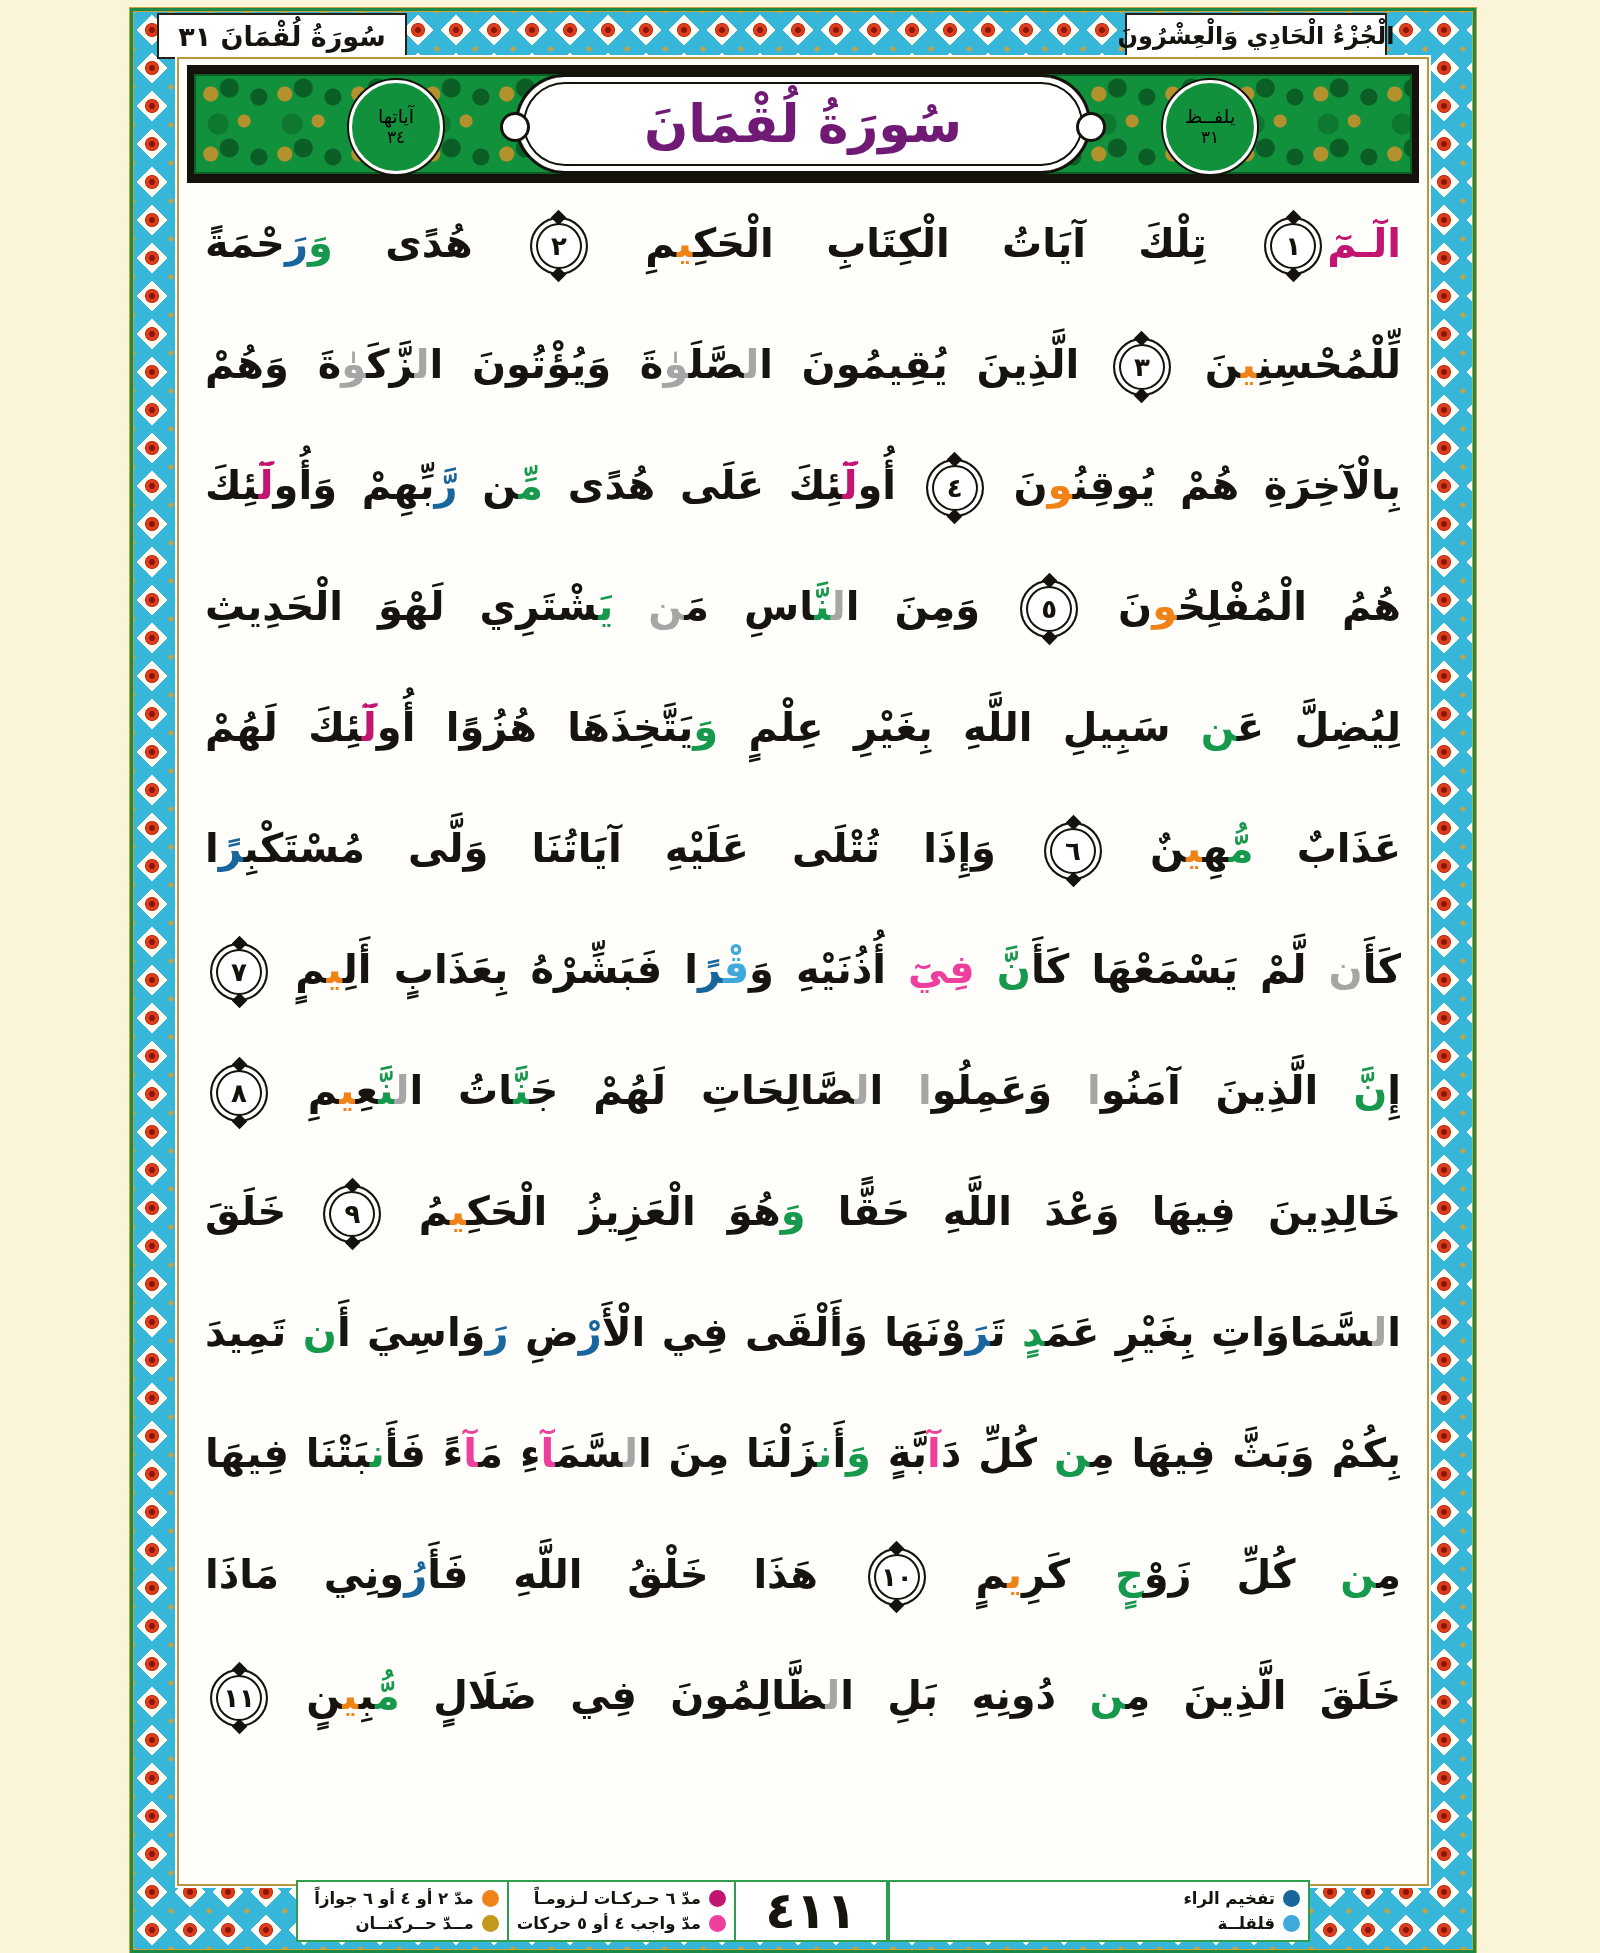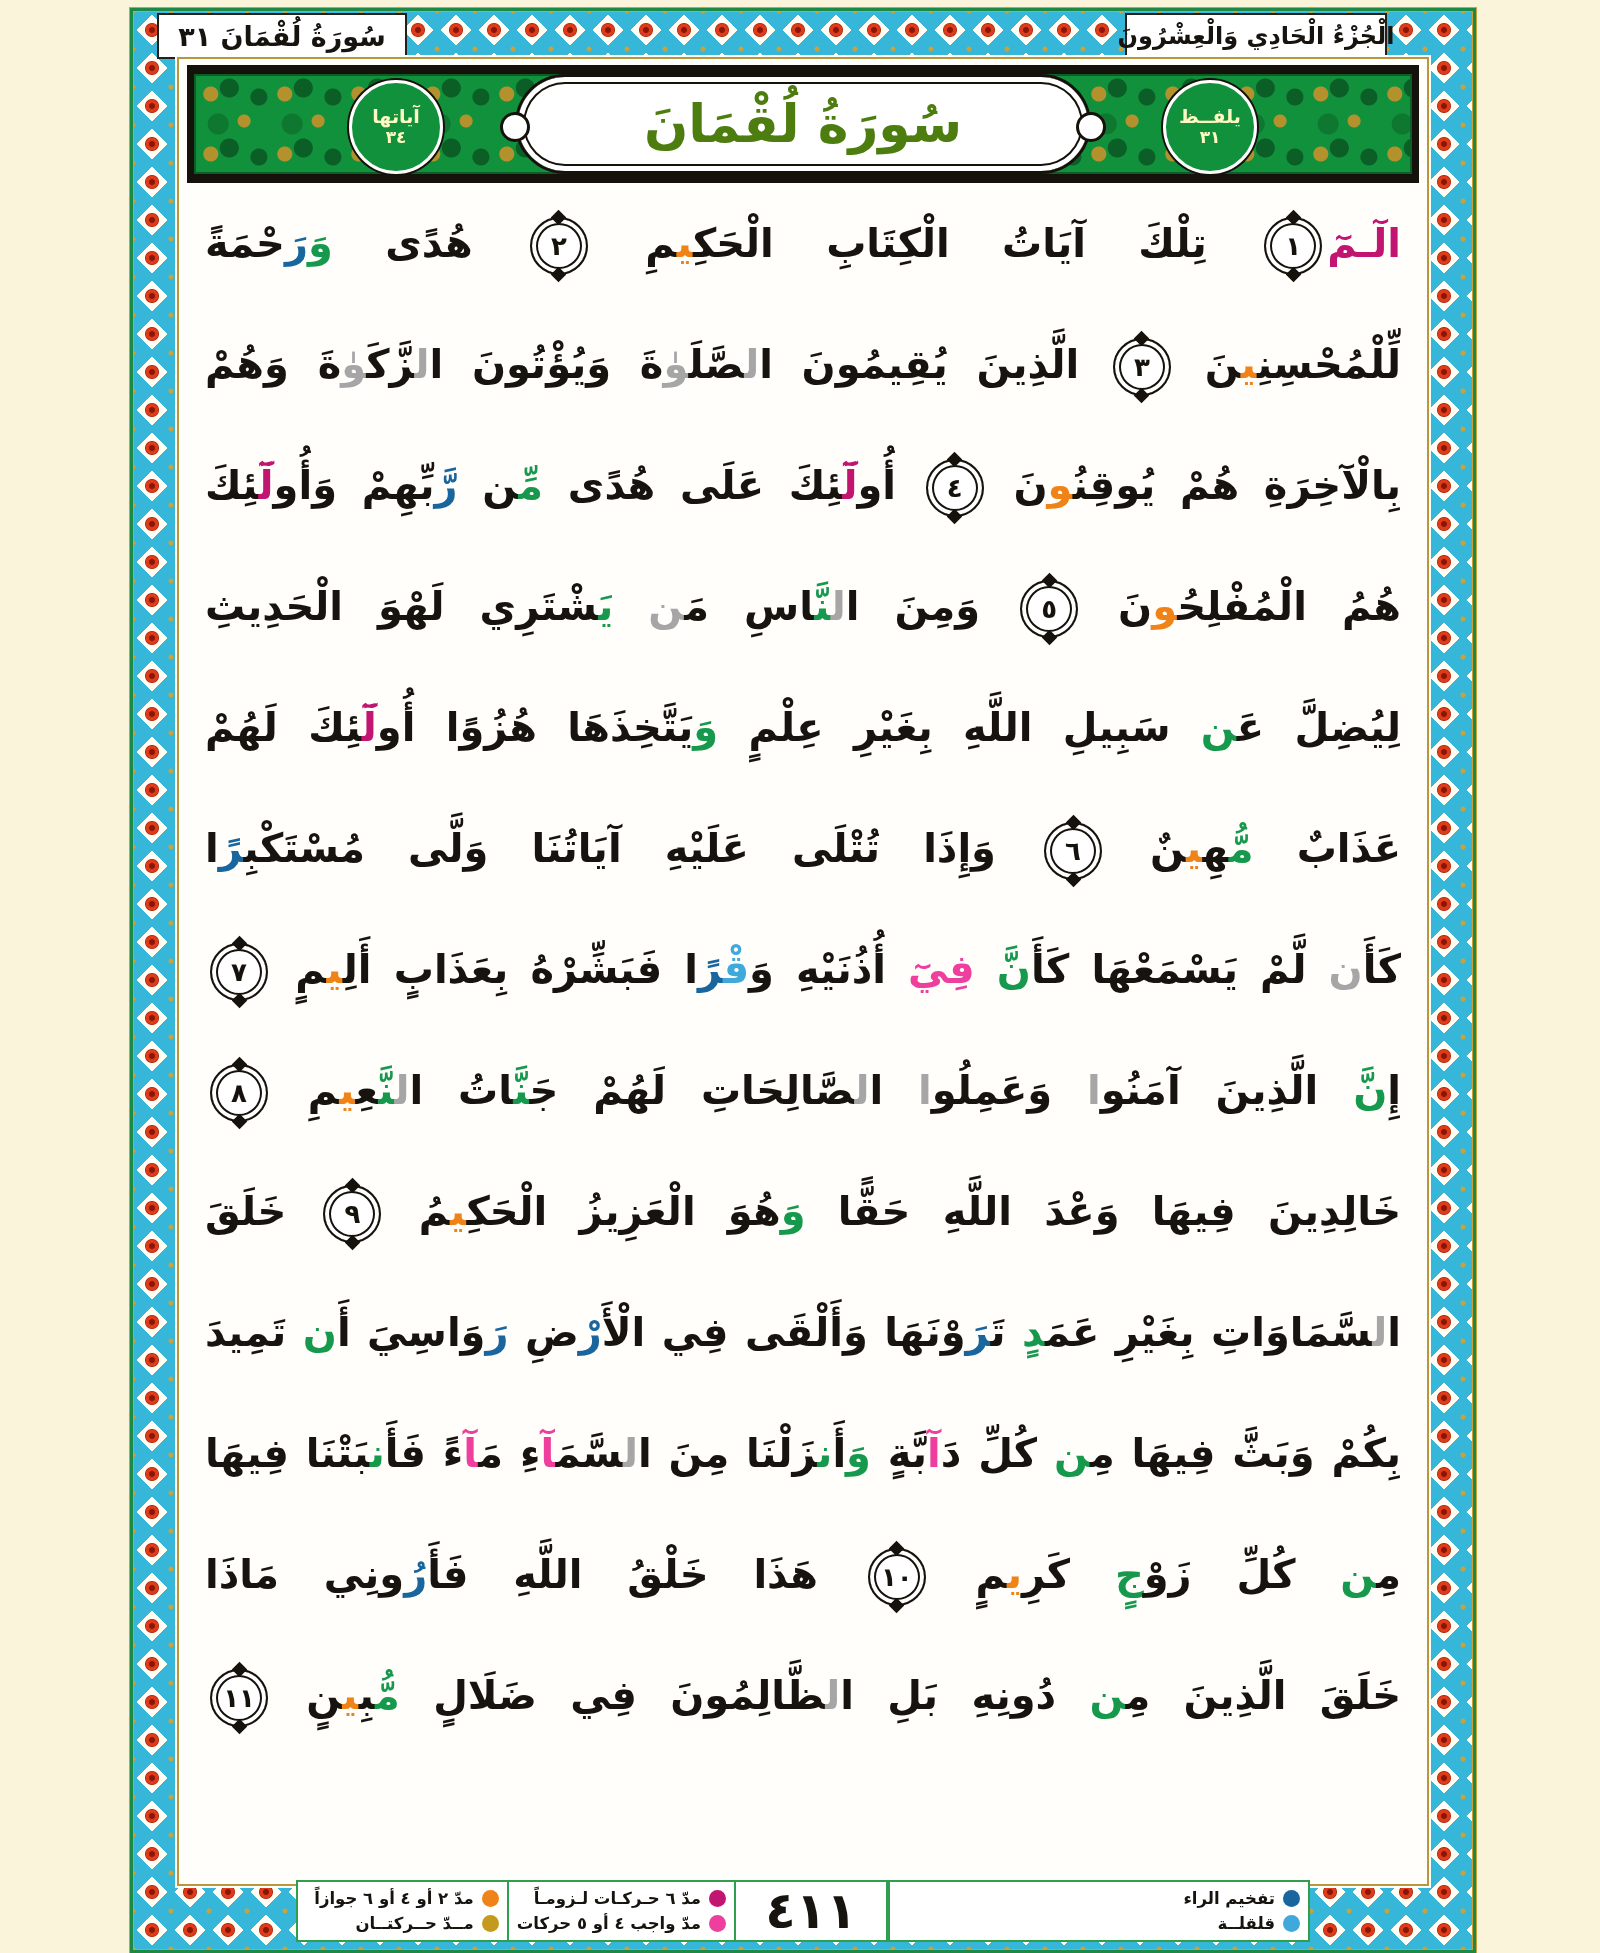--- a/index.html
+++ b/index.html
@@ -66,27 +66,27 @@
     background:#fff;border:3px solid #15110b;border-radius:54px;
     box-shadow:inset 0 0 0 5px #fff, inset 0 0 0 7px #15110b;
     display:flex;align-items:center;justify-content:center;
   }
   .cartouche::before,.cartouche::after{
     content:"";position:absolute;top:50%;width:24px;height:24px;margin-top:-12px;
     background:#fff;border:3px solid #15110b;border-radius:50%;
   }
   .cartouche::before{right:-18px;}
   .cartouche::after{left:-18px;}
-  .surah-title{font-size:52px;font-weight:bold;color:#4d7c0f;letter-spacing:1px;}
+  .surah-title{font-size:52px;font-weight:bold;color:#701a75;letter-spacing:1px;}
   .medallion{
     position:absolute;top:50%;width:88px;height:88px;margin-top:-44px;
     background:#12913c;border:3px solid #fff;border-radius:50%;
     box-shadow:0 0 0 2px #15110b;
     display:flex;flex-direction:column;align-items:center;justify-content:center;
-    color:#fef9c3;font-weight:bold;line-height:1.15;
+    color:#000000;font-weight:normal;line-height:1.15;
   }
   .med-right{right:160px;}
   .med-left{left:160px;}
   .medallion .mlab{font-size:19px;}
   .medallion .mval{font-size:17px;}
 
   
   .basmala{
     height:104px;line-height:104px;text-align:center;
     font-size:47px;font-weight:bold;color:#17130e;white-space:nowrap;

